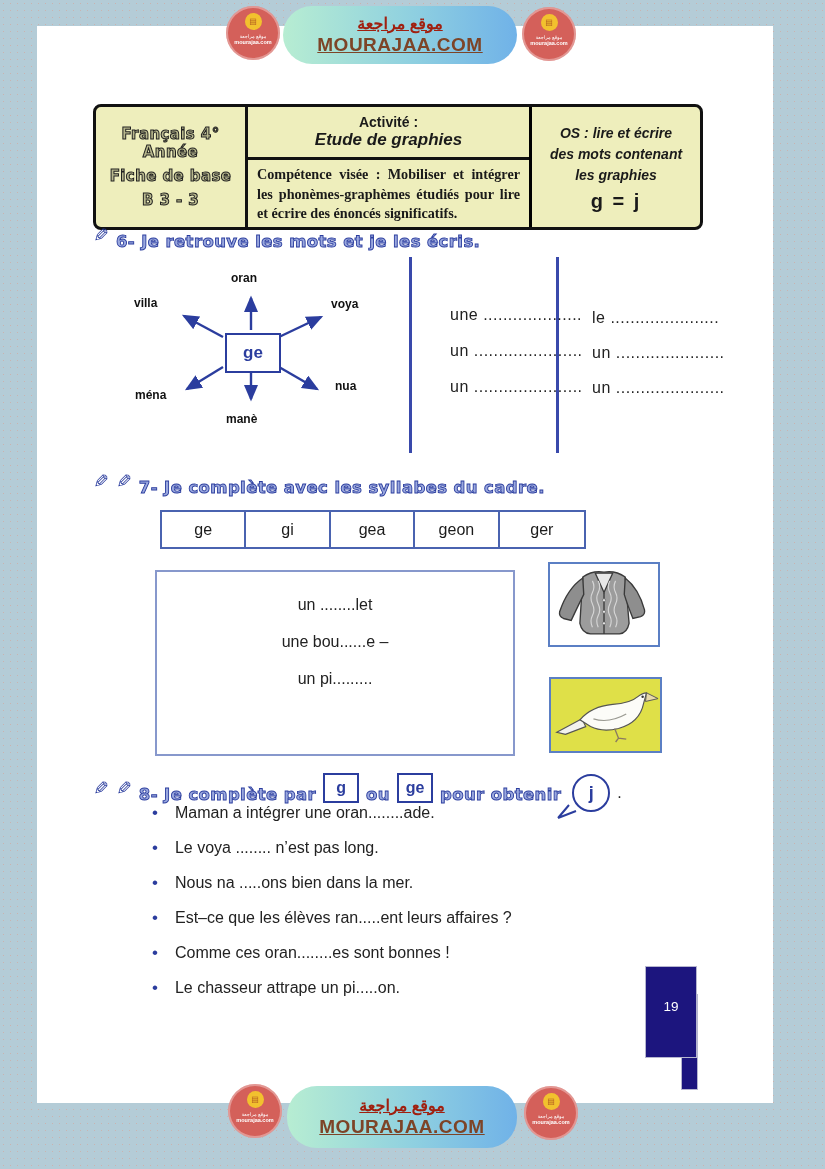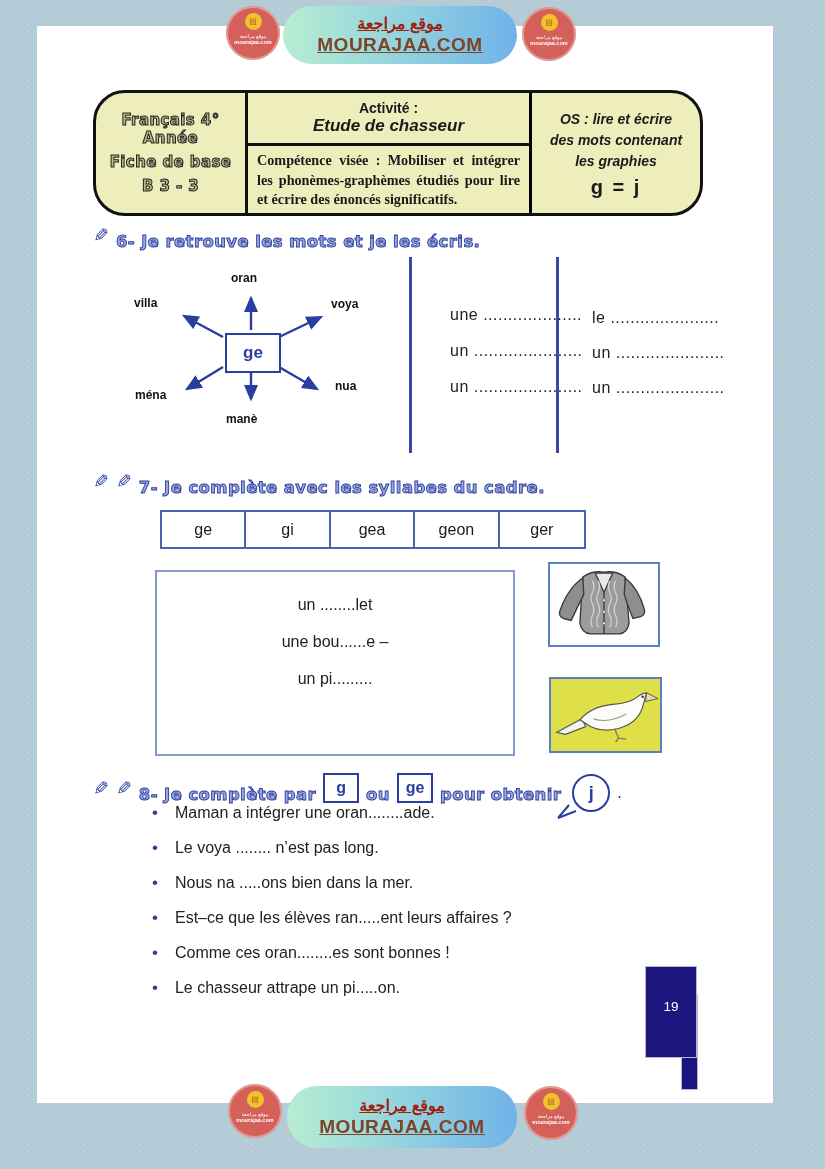--- a/index.html
+++ b/index.html
@@ -17,22 +17,22 @@
   .pill .arabic{font-size:16px;font-weight:700;color:#a02010;text-decoration:underline;direction:rtl;line-height:1.35;}
   .pill .site{font-size:19px;font-weight:700;color:#7d4427;text-decoration:underline;letter-spacing:.5px;line-height:1.2;}
   .badge{position:absolute;width:54px;height:54px;border-radius:50%;background:#d4605a;
     display:flex;flex-direction:column;align-items:center;box-shadow:0 0 0 2px rgba(255,255,255,.35) inset;}
   .badge .dot{width:17px;height:17px;border-radius:50%;background:#f2c12e;margin-top:7px;
     display:flex;align-items:center;justify-content:center;font-size:8px;color:#b05a20;}
   .badge .t1{font-size:5px;color:#ffffff;margin-top:3px;line-height:1.2;}
   .badge .t2{font-size:5.5px;color:#ffffff;font-weight:700;line-height:1.2;}
 
   
-  .htable{position:absolute;left:93px;top:90px;width:604px;height:120px;background:#eeeebc;
-    border:3px solid #111;border-radius:32px;display:grid;grid-template-columns:149px 287px 1fr;overflow:hidden;}
+  .htable{position:absolute;left:93px;top:104px;width:604px;height:120px;background:#eeeebc;
+    border:3px solid #111;border-radius:8px;display:grid;grid-template-columns:149px 287px 1fr;overflow:hidden;}
   .hleft{display:flex;flex-direction:column;align-items:center;justify-content:center;row-gap:6px;text-align:center;}
   .hmid{border-left:3px solid #111;border-right:3px solid #000000;display:flex;flex-direction:column;}
   .hmid-top{height:50px;border-bottom:3px solid #111;display:flex;flex-direction:column;align-items:center;justify-content:center;}
   .act-label{font-size:14px;font-weight:700;}
   .act-title{font-size:17px;font-weight:700;font-style:italic;}
   .competence{padding:5px 9px 0 9px;font-family:"Liberation Serif", serif;font-weight:700;font-size:14.2px;line-height:1.38;text-align:justify;}
   .hright{display:flex;flex-direction:column;align-items:center;justify-content:center;padding-top:2px;}
   .os-line{font-family:Liberation Sans, sans-serif;font-style:italic;font-weight:700;font-size:14px;line-height:1.5;}
   .os-eq{font-size:20px;font-weight:700;margin-top:4px;letter-spacing:2px;}
 
@@ -103,21 +103,21 @@
 
   <div class="htable">
     <div class="hleft">
       <span class="deco-dark">Français 4° Année</span>
       <span class="deco-dark">Fiche de base</span>
       <span class="deco-dark">B 3 - 3</span>
     </div>
     <div class="hmid">
       <div class="hmid-top">
         <span class="act-label">Activité  :</span>
-        <span class="act-title">Etude de chasseur</span>
+        <span class="act-title">Etude de graphies</span>
       </div>
       <div class="competence">Compétence visée : Mobiliser et intégrer les phonèmes-graphèmes étudiés pour lire et écrire des énoncés significatifs.</div>
     </div>
     <div class="hright">
       <span class="os-line">OS : lire et écrire</span>
       <span class="os-line">des mots contenant</span>
       <span class="os-line">les graphies</span>
       <span class="os-eq">g  =  j</span>
     </div>
   </div>

